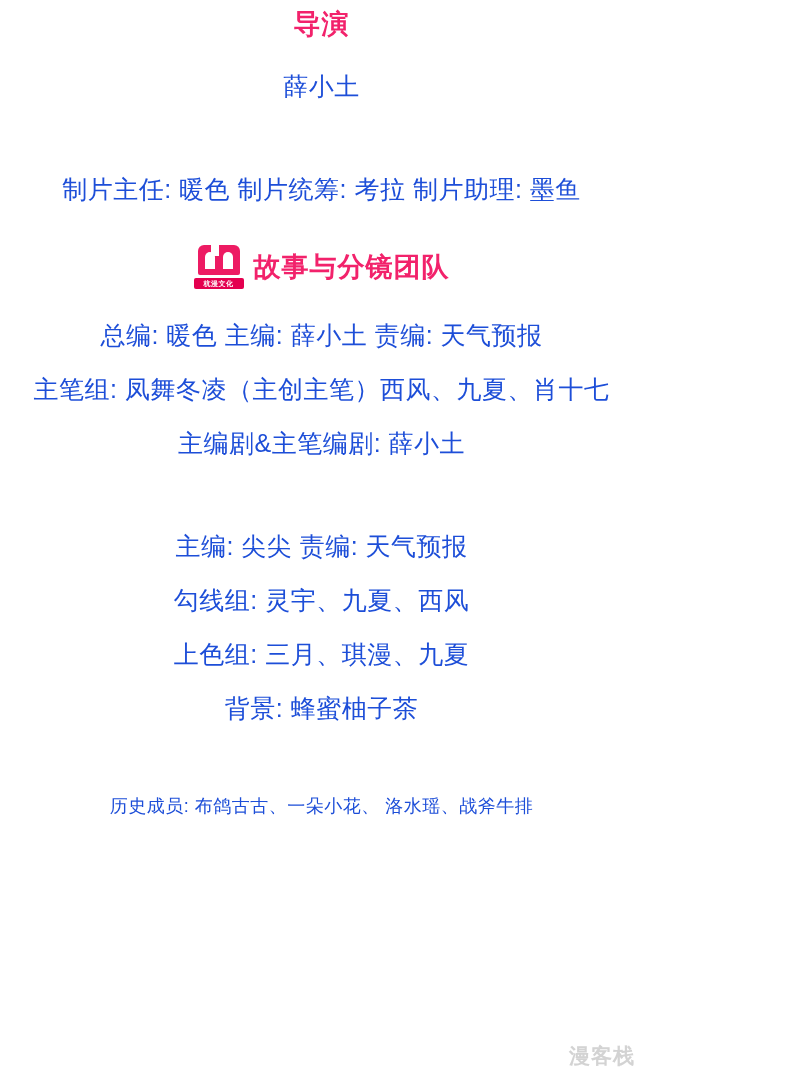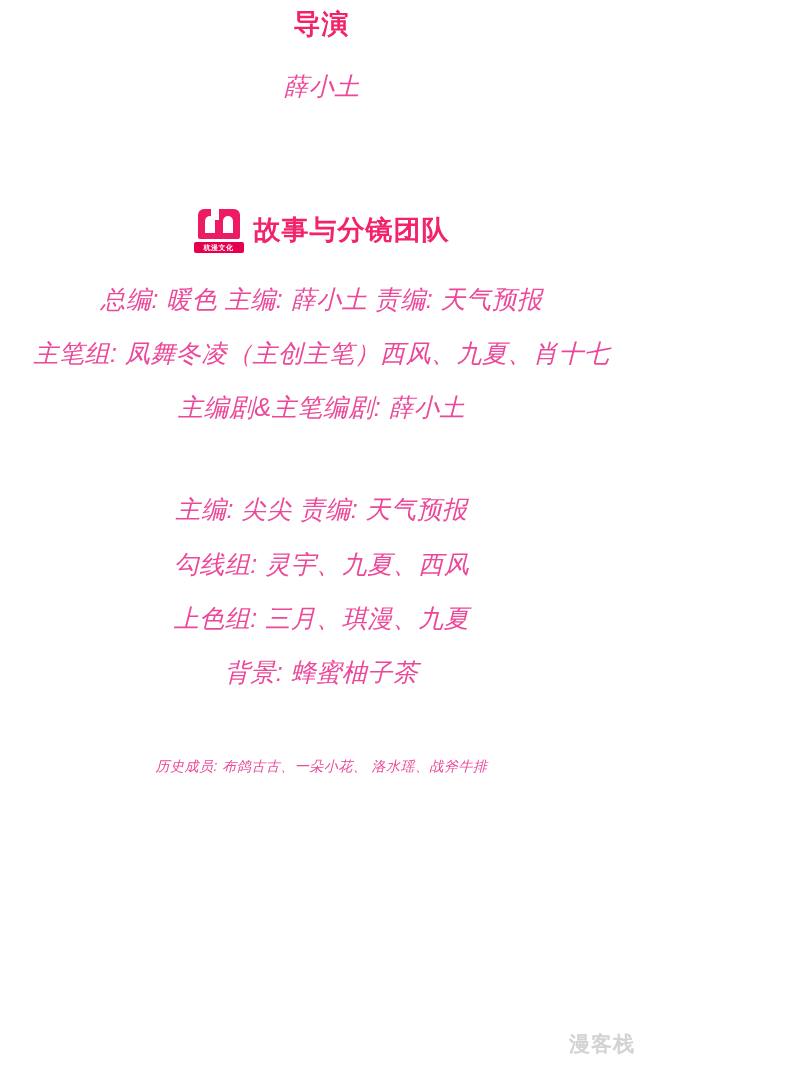--- a/index.html
+++ b/index.html
@@ -33,26 +33,25 @@
     align-items: center;
     justify-content: center;
     gap: 10px;
   }
   .heading-text {
     display: inline-block;
   }
   .line {
     font-size: 25px;
     line-height: 1.45;
-    color: #ec4899;
+    color: #1d4ed8;
     letter-spacing: 0.5px;
-    font-style: italic;
   }
   .line.small {
-    font-size: 14px;
+    font-size: 18px;
   }
   .row-gap-xs { height: 10px; }
   .row-gap-s { height: 18px; }
   .row-gap-m { height: 28px; }
   .row-gap-l { height: 38px; }
 
   
   .logo {
     display: inline-block;
     width: 50px;
@@ -158,21 +157,21 @@
     text-align: center;
     letter-spacing: 0.3px;
     overflow: hidden;
     white-space: nowrap;
     border-radius: 2px;
   }
 
   .watermark {
     position: absolute;
     right: 8px;
-    bottom: 20px;
+    bottom: 8px;
     font-size: 21px;
     font-weight: bold;
     color: #cfcfcf;
     letter-spacing: 1px;
     opacity: 0.9;
   }
 </style>
 </head>
 <body>
 
@@ -180,20 +179,21 @@
 
   <div class="section-heading">
     <span class="heading-text">导演</span>
   </div>
   <div class="row-gap-m"></div>
   <div class="line">薛小土</div>
 
   <div class="row-gap-l"></div>
 
   <div class="row-gap-m"></div>
+  <div class="line">制片主任: 暖色  制片统筹: 考拉  制片助理: 墨鱼</div>
 
   <div class="row-gap-l"></div>
 
   <div class="section-heading">
     <span class="logo">
       <span class="mark"></span>
       <span class="notch"></span>
       <span class="caption">杭漫文化</span>
     </span>
     <span class="heading-text">故事与分镜团队</span>

